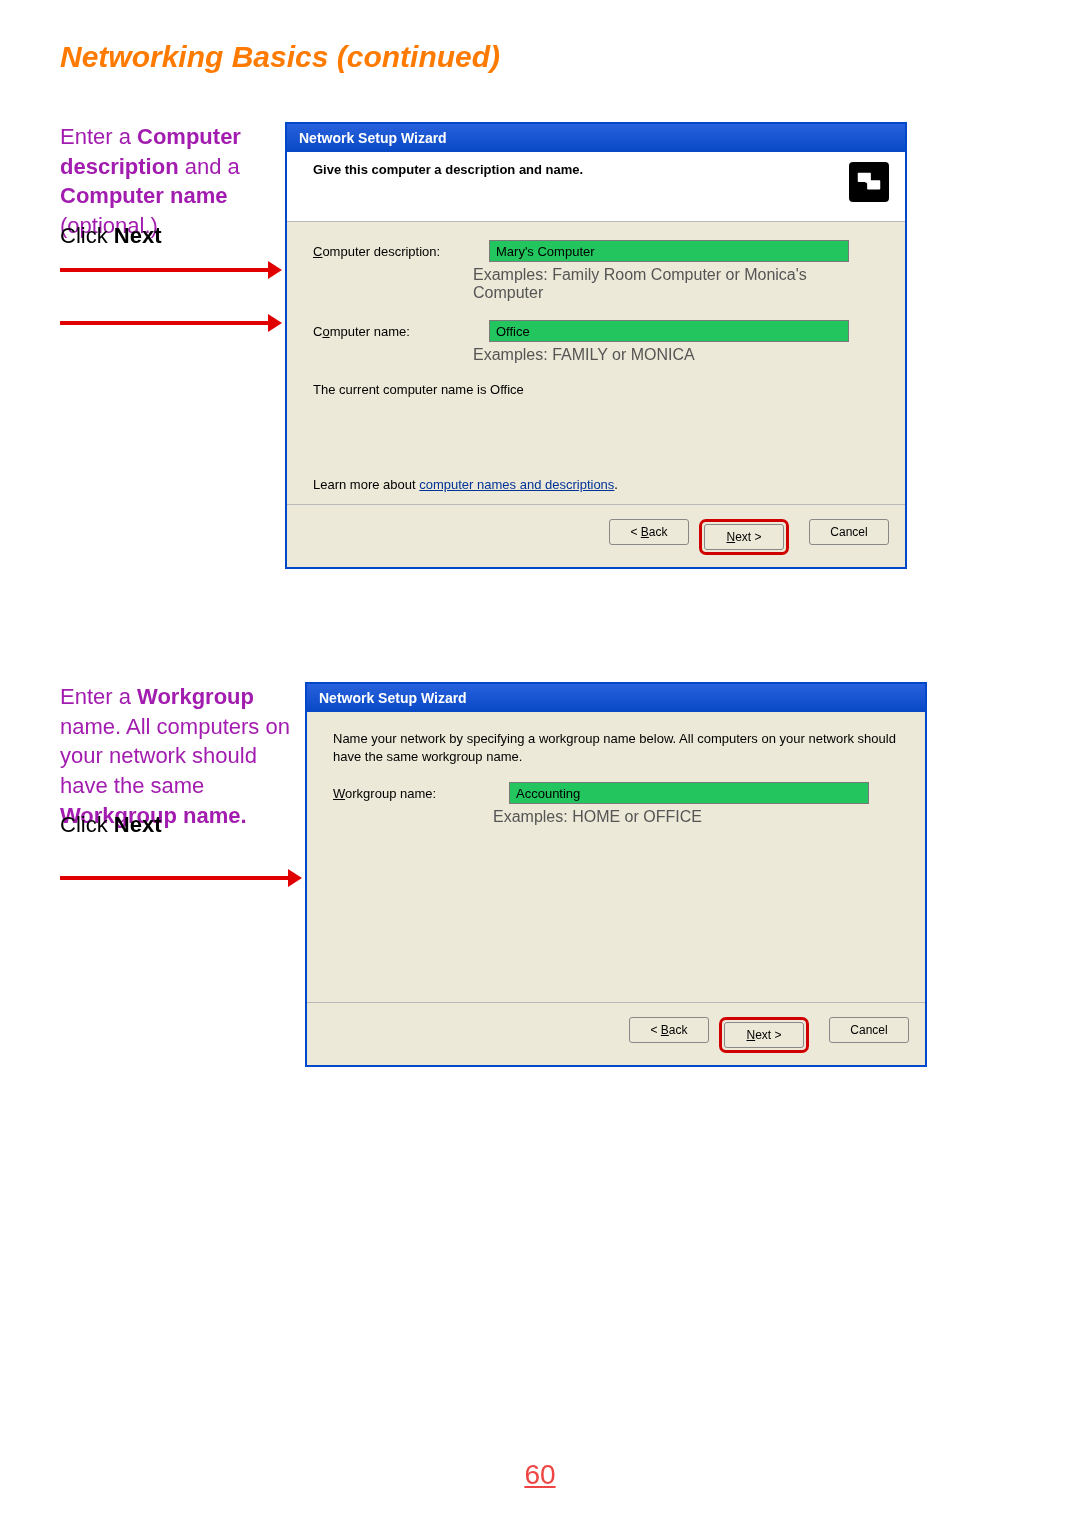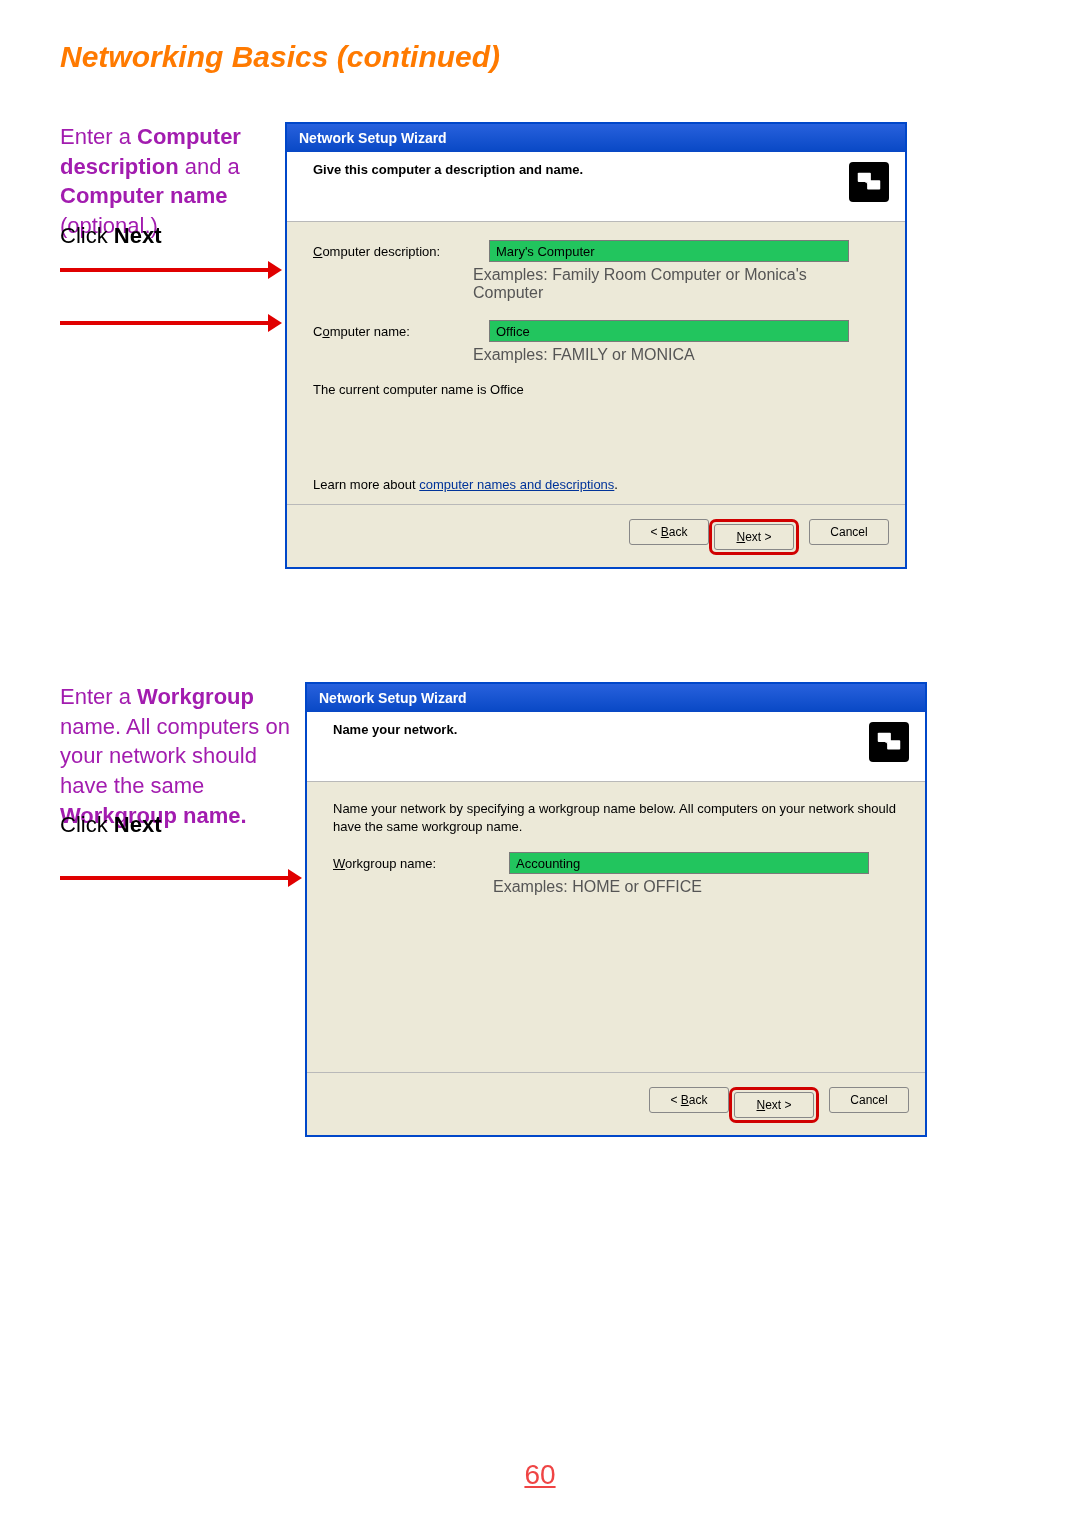--- a/index.html
+++ b/index.html
@@ -145,21 +145,21 @@
   }
   .current-line {
     font-size: 13px;
     margin-top: 8px;
   }
   .wiz-buttons {
     border-top: 1px solid #b9b9b9;
     padding: 14px 16px 12px 24px;
     display: flex;
     justify-content: flex-end;
-    gap: 0;
+    gap: 10px;
     background: #ece9d8;
   }
   .wiz-btn {
     min-width: 80px;
     height: 26px;
     background: #ece9d8;
     border: 1px solid #888;
     border-radius: 3px;
     font-family: Tahoma, Arial, sans-serif;
     font-size: 12px;
@@ -252,30 +252,20 @@
         <span>Enter a </span><b>Workgroup</b><span> name.  All computers on your network should have the same </span><b>Workgroup name.</b>
       </div>
       <div class="arrow" style="top:194px; left:0; width:230px;"></div>
       <div class="click-next" style="bottom:20px; left:0;">
         <span>Click </span><b>Next</b>
       </div>
     </div>
 
     <div class="wizard">
       <div class="wiz-titlebar">Network Setup Wizard</div>
-      <div class="wiz-header">
-        <div class="wiz-header-text">Name your network.</div>
-        <div class="wiz-icon">
-          <svg viewBox="0 0 32 32">
-              <rect x="4" y="6" width="14" height="10" rx="1" fill="#fff"></rect>
-              <rect x="14" y="14" width="14" height="10" rx="1" fill="#fff"></rect>
-              <line x1="12" y1="16" x2="20" y2="20" stroke="#fff" stroke-width="1"></line>
-            </svg>
-        </div>
-      </div>
       <div class="wiz-body wiz2-body">
         <div class="body-note">Name your network by specifying a workgroup name below. All computers on your network should have the same workgroup name.</div>
 
         <div class="field-row">
           <div class="field-label"><span class="ul">W</span><span>orkgroup name:</span></div>
           <input class="field-input" value="Accounting" style="">
         </div>
         <div class="examples">Examples: HOME or OFFICE</div>
       </div>
       <div class="wiz-buttons">

